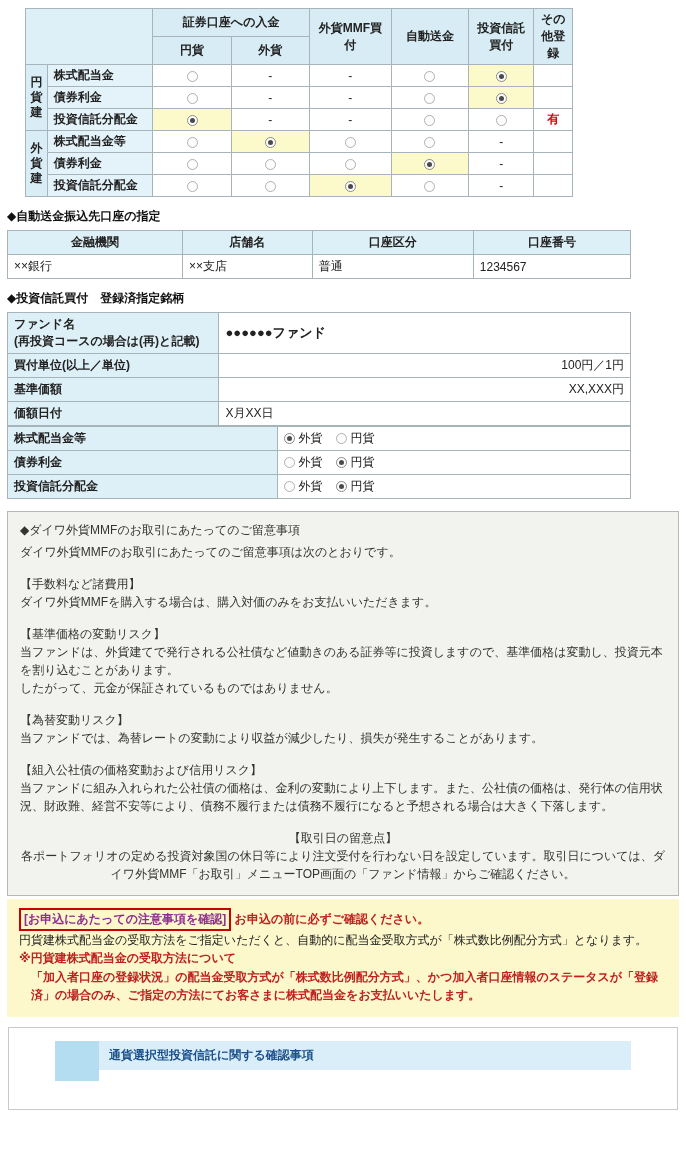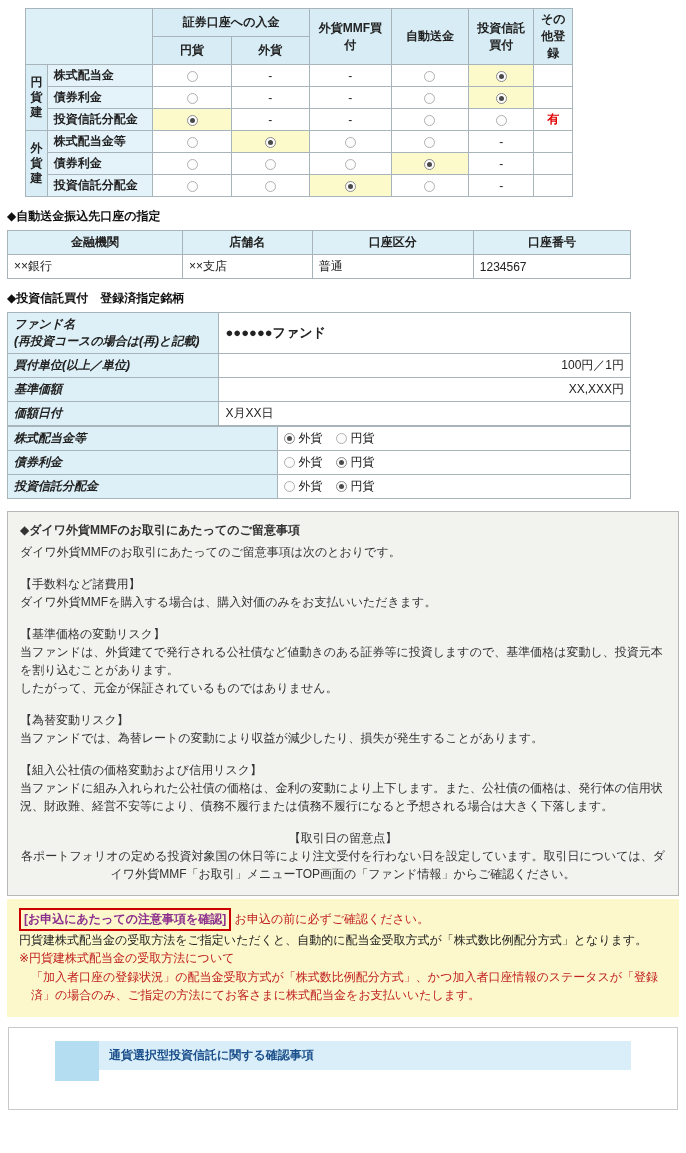--- a/index.html
+++ b/index.html
@@ -21,38 +21,38 @@
 
   .radio { display:inline-block; width:11px; height:11px; border:1px solid #b0b0b0; border-radius:50%; background:#fdfdfd; position:relative; vertical-align:middle; }
   .radio.on { border-color:#8a8a8a; }
   .radio.on::after { content:""; position:absolute; left:2px; top:2px; width:5px; height:5px; border-radius:50%; background:#4a4a4a; }
 
   
   .sec-heading { font-weight:bold; font-size:12px; color:#111; margin:11px 0 5px 7px; }
   .tbl { width:624px; margin-left:7px; border:1px solid #8d9ca4; }
   .tbl th, .tbl td { border:1px solid #a7b4ba; padding:3px 6px; height:18px; }
   .tbl thead th { background:#def0f7; font-weight:bold; text-align:center; }
-  .tbl td.lab { background:#def0f7; font-weight:bold; text-align:left; white-space:pre-line;font-style:italic; }
+  .tbl td.lab { background:#def0f7; font-weight:bold; text-align:left; white-space:pre-line; }
   .tbl td.val { background:#fff; }
   .tbl td.val.r { text-align:right; }
   .tbl td.val.b { font-weight:bold; font-size:13px; }
   .opt { margin-right:14px; white-space:nowrap; }
   .opt .radio { margin-right:3px; }
 
   
   .notice-box { margin:12px 7px 0; border:1px solid #b7b7b7; background:#f2f2ee; padding:9px 12px 12px; line-height:1.5; color:#333; }
-  .notice-title { font-weight:bold; margin-bottom:4px; }
+  .notice-title { font-weight:normal; margin-bottom:4px; }
   .notice-para { white-space:pre-line; margin:0 0 14px; }
   .notice-para:last-child { margin-bottom:0;text-align:center; }
 
   
   .caution-box { margin:3px 7px 0; background:#fcf8cb; padding:9px 12px 12px; line-height:1.55; }
   .caution-link { color:#8d2f8d; font-weight:bold; border:2px solid #cc0000; padding:0 3px; display:inline-block; cursor:pointer; text-decoration:none; }
   .red { color:#c02020; }
-  .bold { font-weight:normal; }
+  .bold { font-weight:bold; }
   .caution-note-body { padding-left:12px; }
 
   
   .confirm-wrap { margin:10px 8px 0; border:1px solid #c9c9c9; background:#fff; padding:13px 46px 14px; }
   .cblock { display:flex; margin-bottom:14px; }
   .cb-col { flex:none; width:44px; background:#b5ddf2; display:flex; align-items:center; justify-content:center; }
   .cb-body1 { flex:1; background:#fff; padding:0 0 2px 0; }
   .cb-strip { background:#d9eef9; color:#1a4f8b; font-weight:bold; padding:6px 10px; margin-bottom:9px; }
 </style>
 </head>

